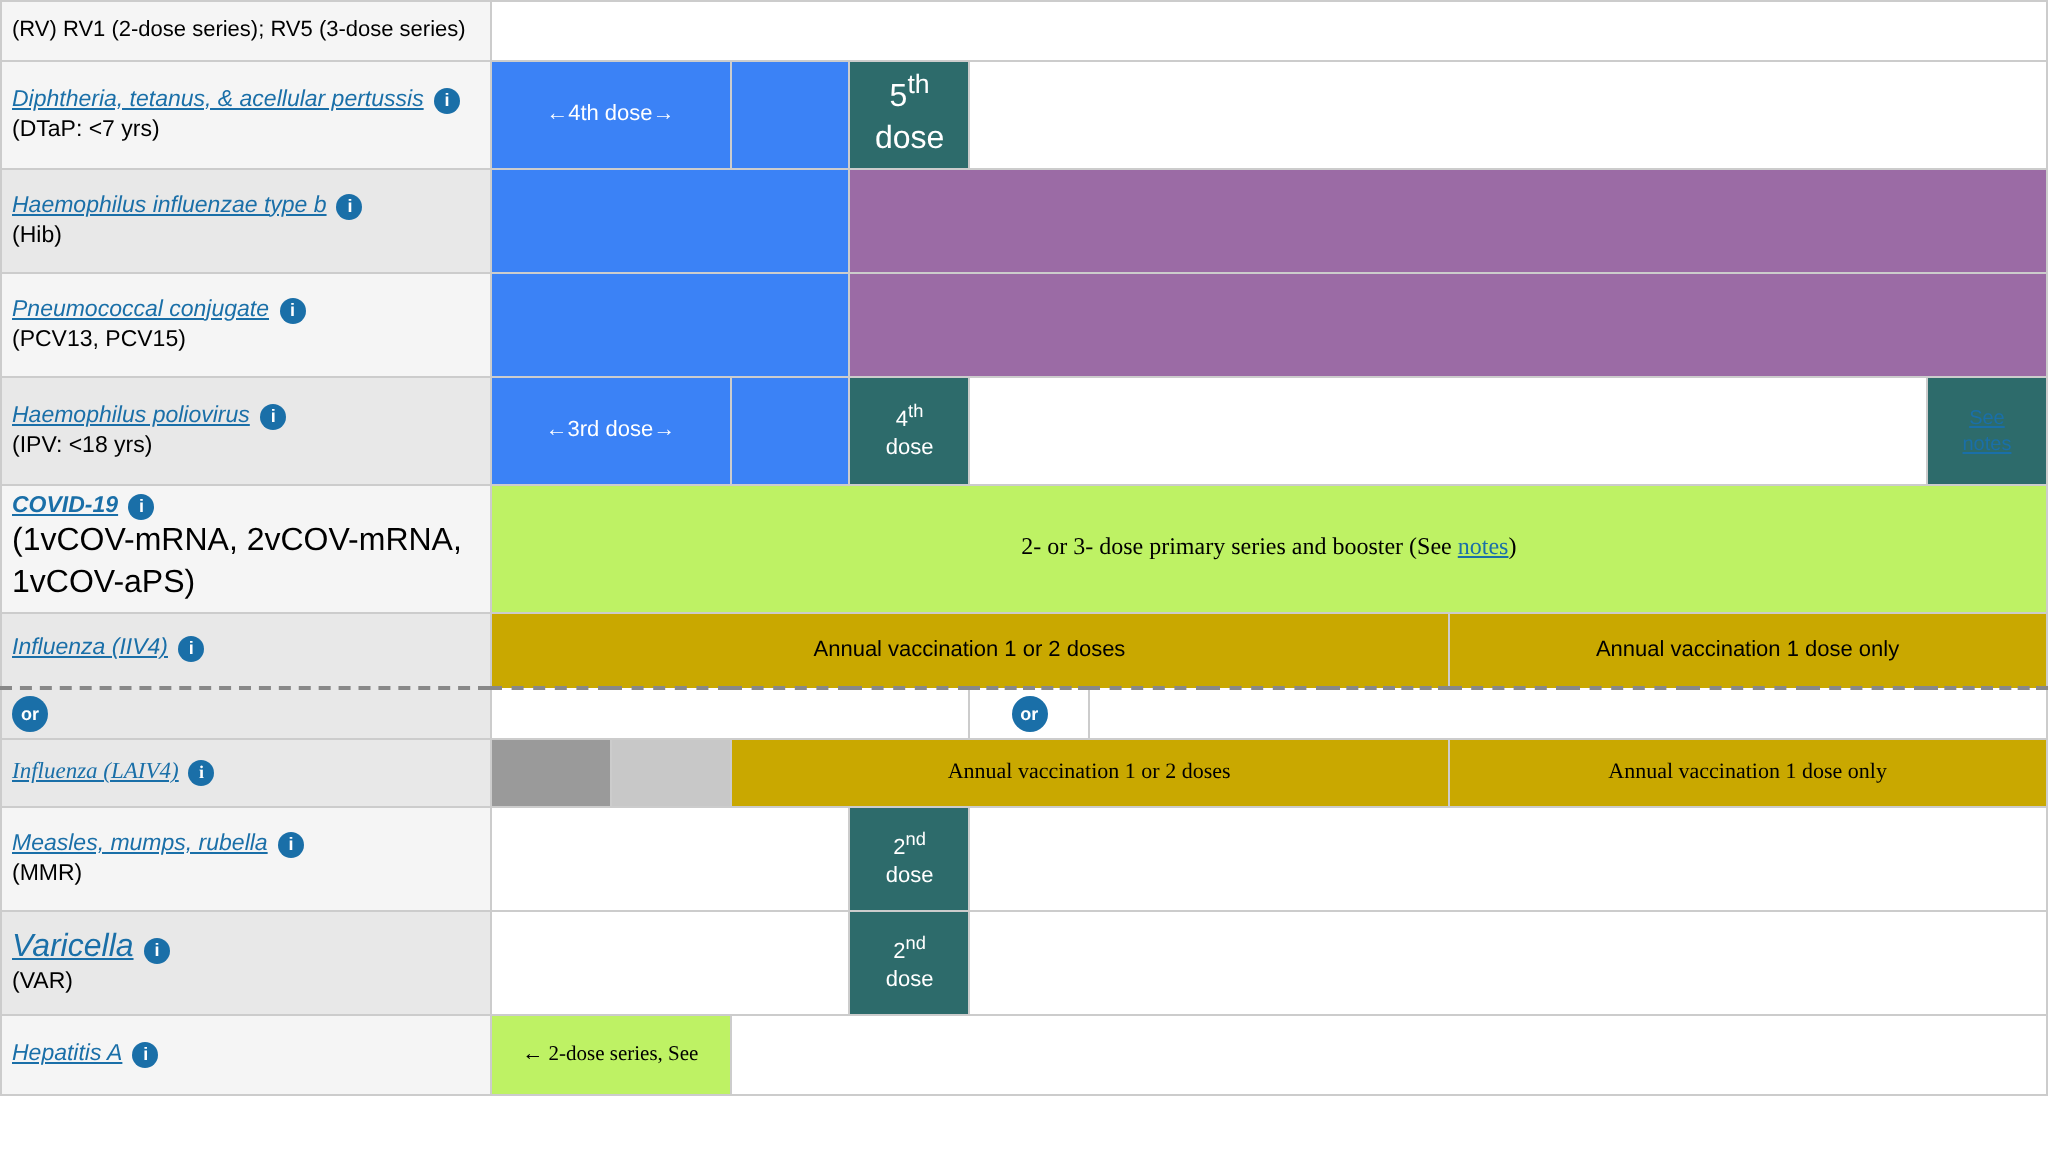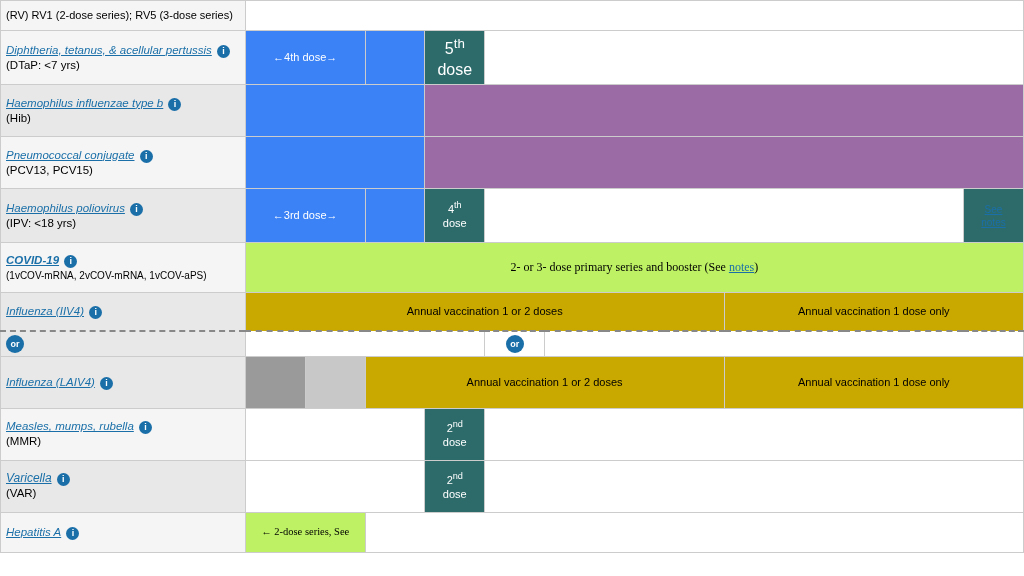--- a/index.html
+++ b/index.html
@@ -205,21 +205,21 @@
 
       <td class="teal-dark text-center" style="font-size:10px; padding:2px;">
         <a href="#" class="see-notes">See<br>notes</a>
       </td>
     </tr>
 
     <tr class="covid-row" style="height:50px;">
       <td class="vaccine-cell">
         <a href="#" style="color:#1a6fa8; text-decoration:underline; font-size:11.5px; font-weight:bold;">COVID-19</a>
         <span class="info-icon">i</span><br>
-        <span style="font-size:10px;">(1vCOV-mRNA, 2vCOV-mRNA, 1vCOV-aPS)</span>
+        <span style="font-size:16px;">(1vCOV-mRNA, 2vCOV-mRNA, 1vCOV-aPS)</span>
       </td>
 
       <td colspan="13" class="yellow-bright text-center" style="font-size:12px; font-weight:normal;">
         <span>2- or 3- dose primary series and booster (See </span><a href="#" style="color:#1a6fa8; text-decoration:underline;">notes</a><span>)</span>
       </td>
     </tr>
 
     <tr class="influenza-row" style="height:38px; border-bottom: 2px dashed #888; margin-top: 29px;">
       <td class="vaccine-cell" style="background:#e8e8e8; font-size:11.5px;">
         <a href="#" style="font-style:italic; color:#1a6fa8; text-decoration:underline;">Influenza (IIV4)</a>
@@ -240,21 +240,21 @@
         <span class="or-badge">or</span>
       </td>
 
       <td colspan="4" class="white-cell" style="border-top: 2px dashed #888;"></td>
       <td class="white-cell text-center" style="border-top: 2px dashed #888;">
         <span class="or-badge">or</span>
       </td>
       <td colspan="8" class="white-cell" style="border-top: 2px dashed #888;"></td>
     </tr>
 
-    <tr class="laiv-row" style="height:52px;">
+    <tr class="laiv-row" style="height:34px;font-family:Liberation Serif, serif;">
       <td class="vaccine-cell" style="background:#e8e8e8; font-size:11.5px;">
         <a href="#" style="font-style:italic; color:#1a6fa8; text-decoration:underline;">Influenza (LAIV4)</a>
         <span class="info-icon">i</span>
       </td>
 
       <td class="gray-medium"></td>
       <td class="gray-light"></td>
 
       <td colspan="6" class="yellow-dark text-center" style="font-size:11px;">
         <span>Annual vaccination 1 or 2 doses</span>
@@ -277,21 +277,21 @@
       <td class="teal-dark text-center" style="font-size:11px;">
         <span>2<sup>nd</sup></span><br>
         <span>dose</span>
       </td>
 
       <td colspan="9" class="white-cell"></td>
     </tr>
 
     <tr class="varicella-row" style="height:52px;">
       <td class="vaccine-cell" style="background:#e8e8e8;">
-        <a href="#" style="font-style:italic; color:#1a6fa8; text-decoration:underline; font-size:12px;">Varicella</a>
+        <a href="#" style="font-style:italic; color:#1a6fa8; text-decoration:underline; font-size:16px;">Varicella</a>
         <span class="info-icon">i</span><br>
         <span>(VAR)</span>
       </td>
 
       <td colspan="3" class="white-cell"></td>
 
       <td class="teal-dark text-center" style="font-size:11px;">
         <span>2<sup>nd</sup></span><br>
         <span>dose</span>
       </td>

